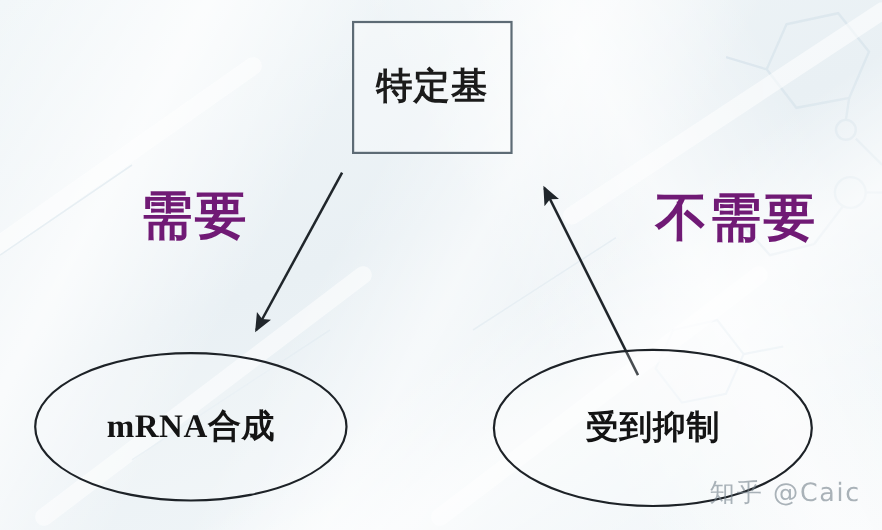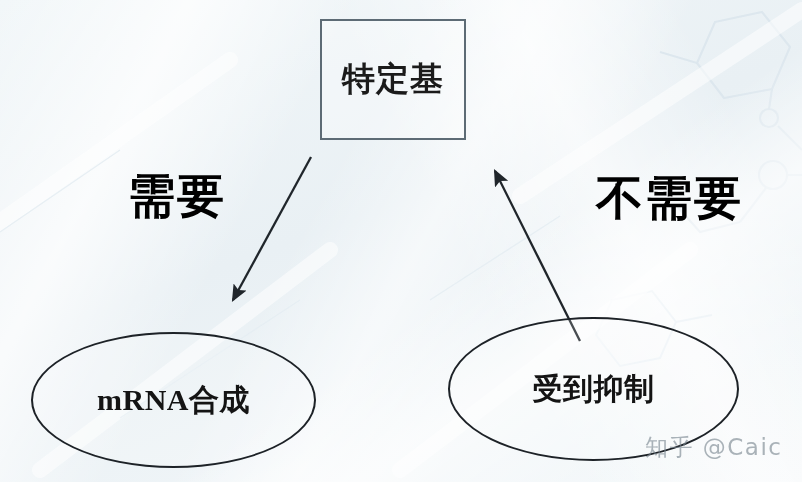--- a/index.html
+++ b/index.html
@@ -61,21 +61,21 @@
     color: #1b1b1b;
     letter-spacing: 1px;
     white-space: nowrap;
   }
 
   
   .cond-label {
     position: absolute;
     font-size: 47px;
     font-weight: 700;
-    color: #000000;
+    color: #701a75;
     white-space: nowrap;
     letter-spacing: 2px;
   }
   #label-need  { left: 128px; top: 165px; }
   #label-noneed{ left: 596px; top: 167px; }
 
   
   .ellipse {
     position: absolute;
     border: 2px solid #1d2227;
@@ -83,21 +83,21 @@
     background: rgba(255,255,255,0.18);
     box-sizing: border-box;
     display: flex;
     flex-direction: column;
     align-items: center;
     justify-content: center;
     text-align: center;
   }
   #ellipse-left {
     left: 31px;
-    top: 332px;
+    top: 320px;
     width: 285px;
     height: 136px;
   }
   #ellipse-right {
     left: 448px;
     top: 317px;
     width: 291px;
     height: 144px;
   }
   .ellipse .e-line {

